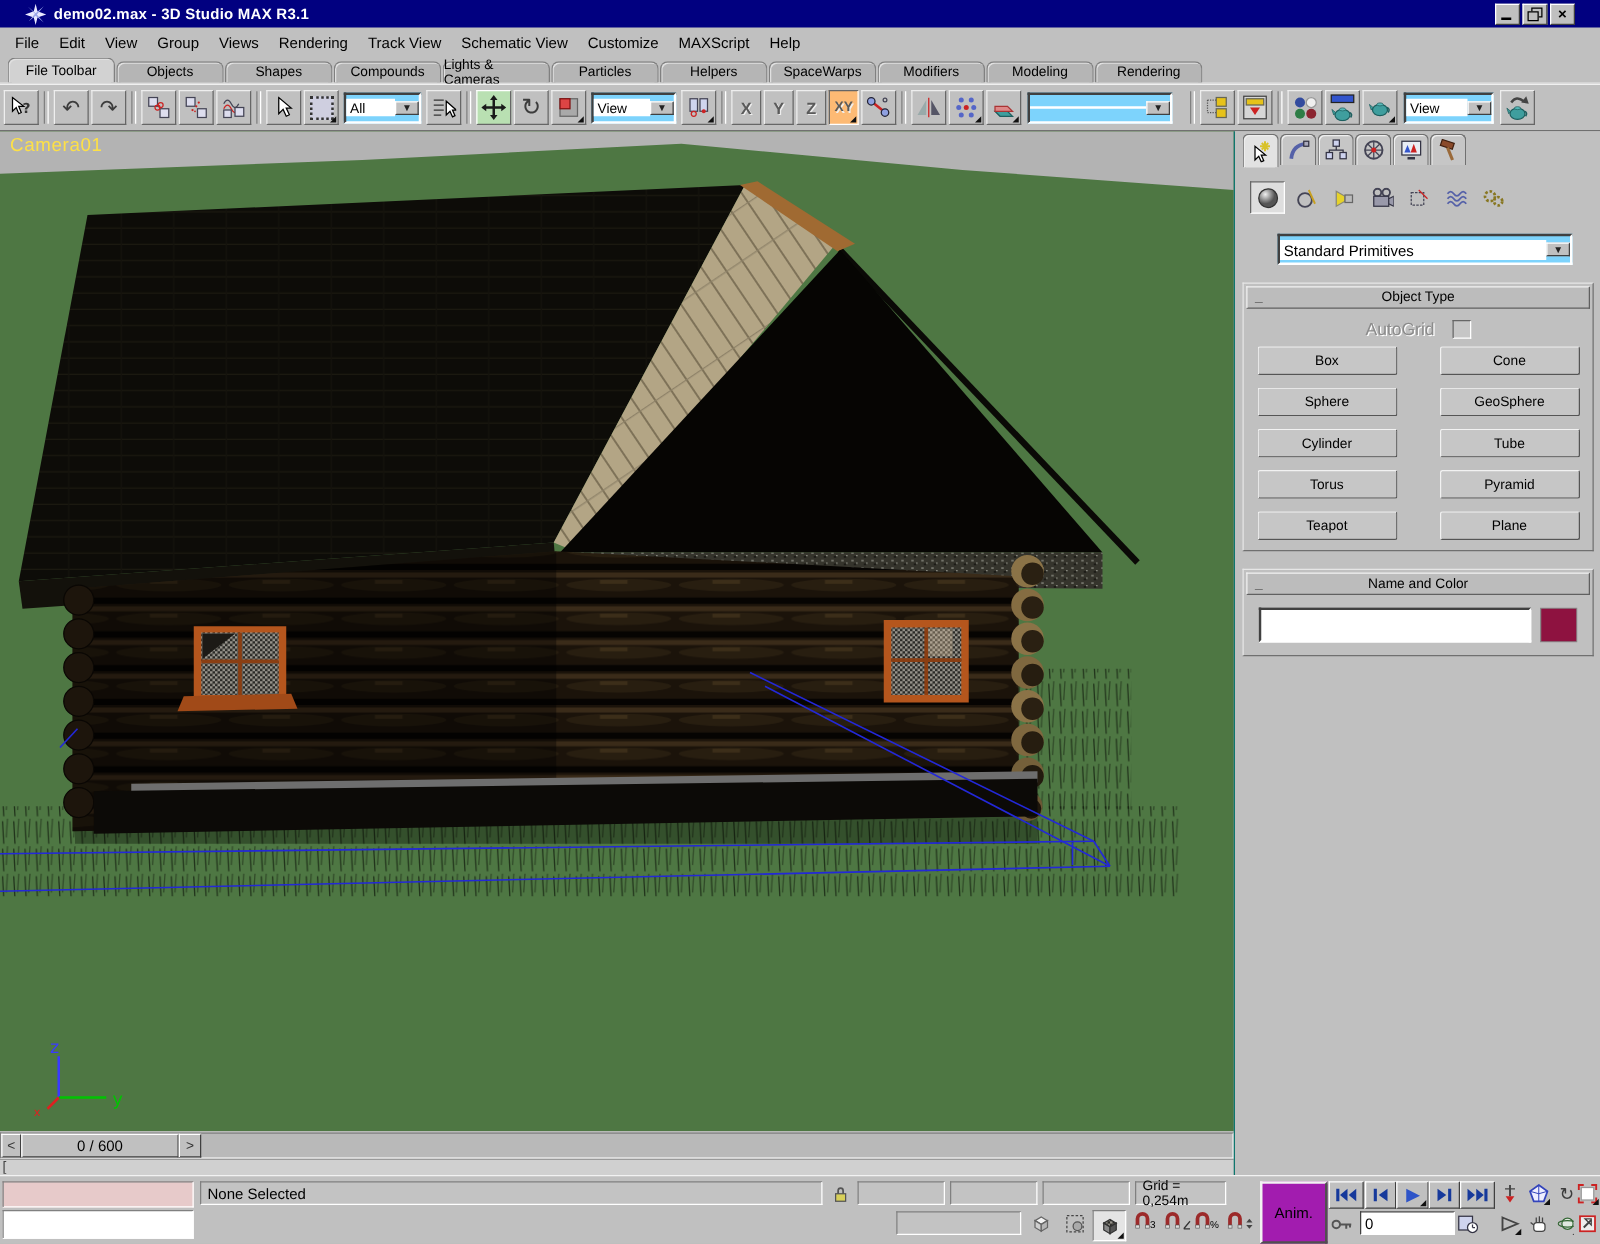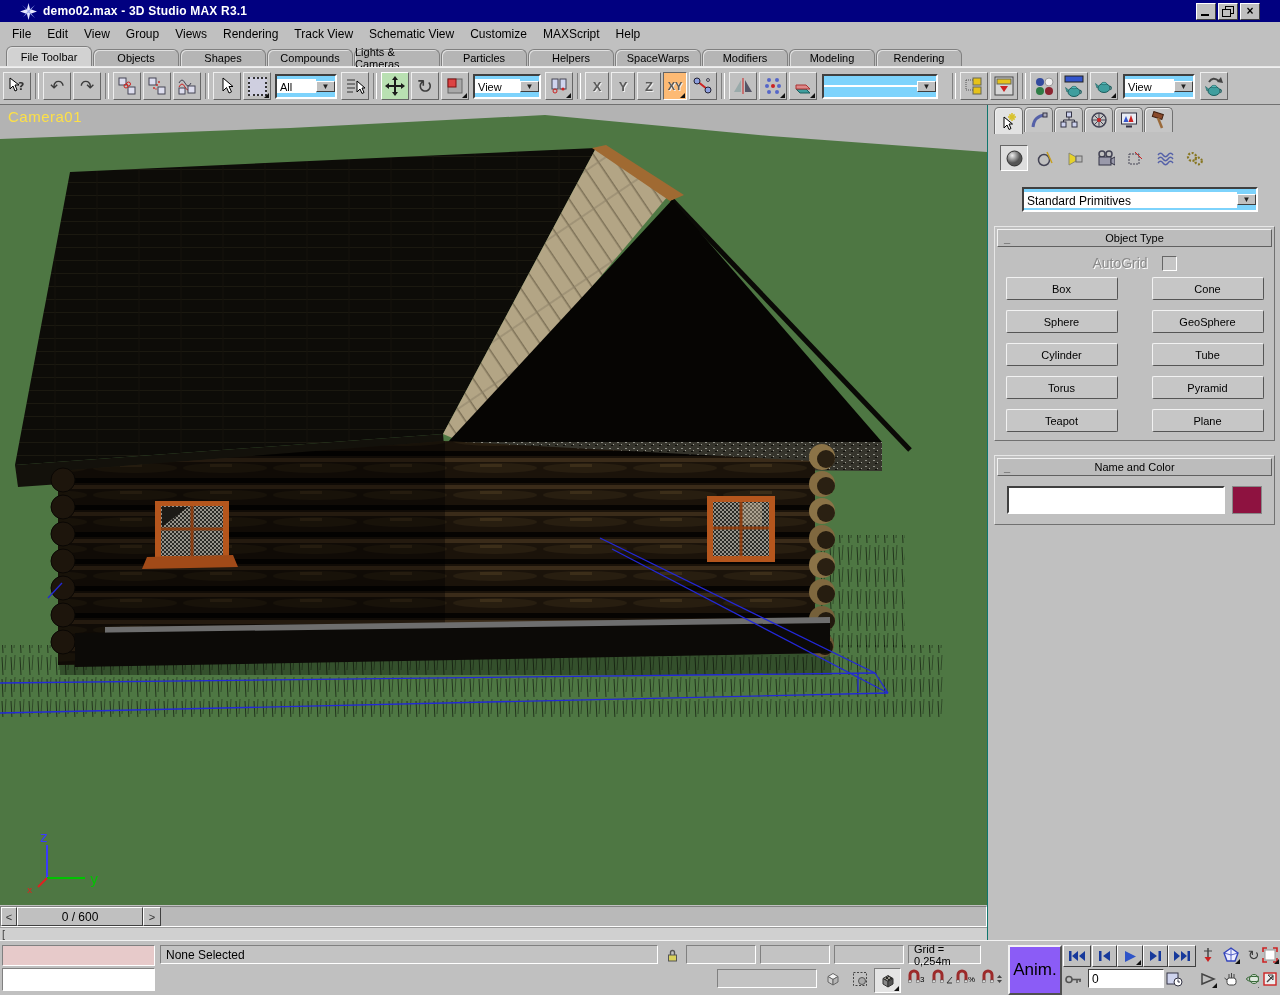--- a/index.html
+++ b/index.html
@@ -66,22 +66,22 @@
   .objgrid{display:grid;grid-template-columns:112px 112px;gap:10px 34px;justify-content:center;margin-top:6px}
   .objbtn{height:21px;display:flex;align-items:center;justify-content:center;font-size:11px;background:#c6c6c6;
      border-top:1px solid #f2f2f2;border-left:1px solid #f2f2f2;border-right:1px solid #555;border-bottom:1px solid #555;border-radius:2px}
   .namerow{display:flex;align-items:center;padding:8px 10px 2px 12px}
   .nameinput{width:206px;height:24px;border:2px solid;border-color:#404040 #fff #fff #404040;background:#fff;font-size:12px;padding:0 4px;font-family:"Liberation Sans",sans-serif}
   
   #statusbar{left:0;top:940px;width:1280px;height:55px;background:#c0c0c0;border-top:1px solid #f2f2f2}
   .sfield{position:absolute;height:19px;border:1px solid;border-color:#808080 #fff #fff #808080;background:#c3c3c3;font-size:12px;display:flex;align-items:center;padding:0 5px;box-sizing:border-box}
   .ibtn{position:absolute;width:21px;height:20px;display:flex;align-items:center;justify-content:center;background:#c0c0c0}
   .magwrap{position:absolute;display:flex;align-items:flex-end}
-  #animbtn{position:absolute;left:1008px;top:4px;width:50px;height:46px;display:flex;align-items:center;justify-content:center;font-size:17px;
-     background:#8b5cf6;border-top:2px solid #f2f2f2;border-left:2px solid #f2f2f2;border-right:2px solid #505050;border-bottom:2px solid #505050}
+  #animbtn{position:absolute;left:1008px;top:4px;width:50px;height:46px;display:flex;align-items:center;justify-content:center;font-size:12px;
+     background:#a21caf;border-top:2px solid #f2f2f2;border-left:2px solid #f2f2f2;border-right:2px solid #505050;border-bottom:2px solid #505050}
   svg{display:block}
   text{font-family:"DejaVu Sans",sans-serif}
 </style>
 </head>
 <body>
 
 <svg width="0" height="0" style="position:absolute">
     <defs>
   <g id="teapot">
         <ellipse cx="9" cy="9" rx="6" ry="4.5" fill="#3f9e9e" stroke="#1d5f5f"></ellipse>

